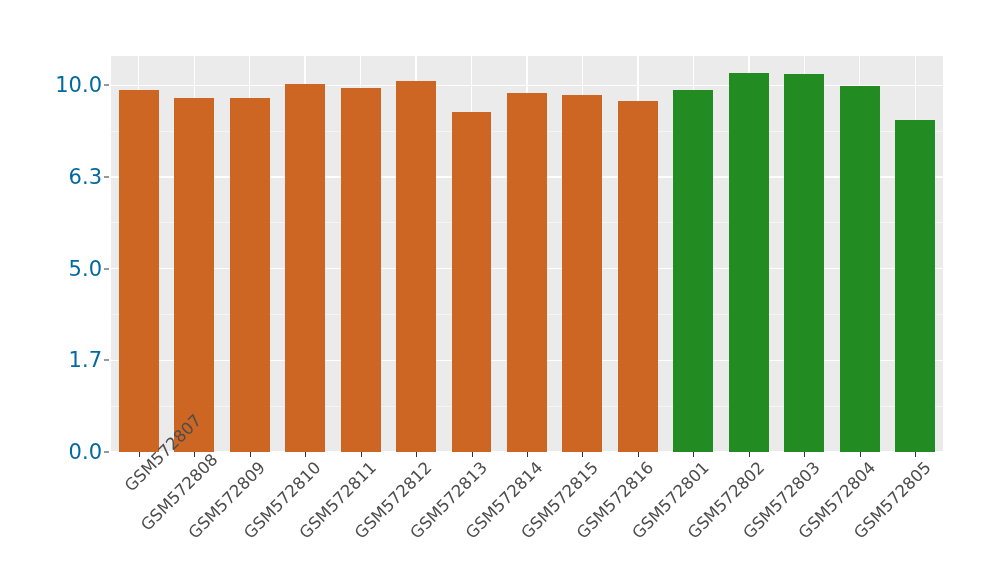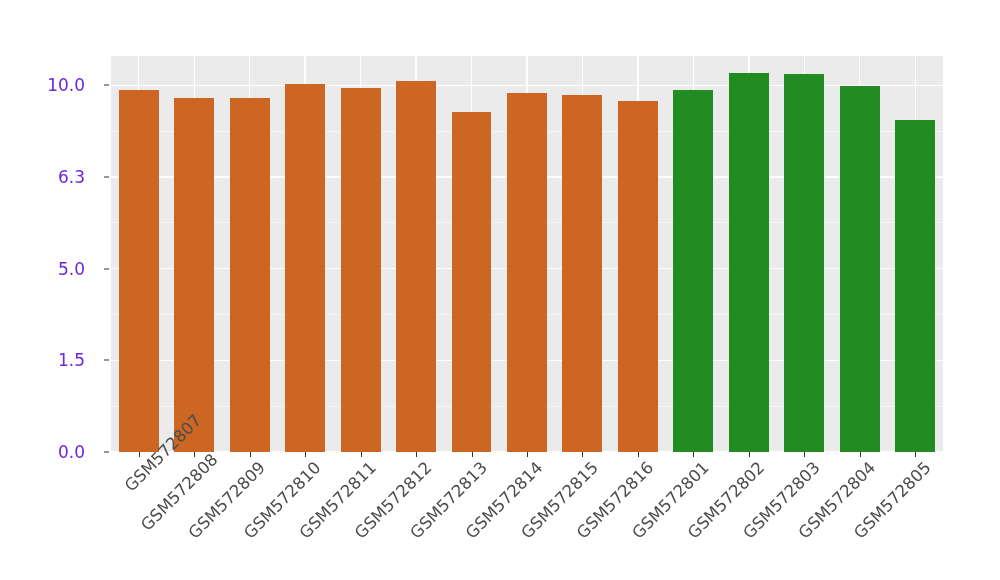--- a/index.html
+++ b/index.html
@@ -41,24 +41,24 @@
   }
   #y-ticks {
     position: absolute;
     left: 0;
     top: 0;
     width: 111px;
     height: 580px;
   }
   #y-ticks .ytick {
     position: absolute;
-    right: 26px;
+    right: 9px;
     transform: translateY(-50%);
-    font-size: 17px;
-    color: #6d28d9;
+    font-size: 21px;
+    color: #0369a1;
     white-space: nowrap;
   }
   #y-ticks .ytickmark {
     position: absolute;
     right: 2px;
     width: 5px;
     height: 1px;
     background: #333333;
     transform: translateY(-50%);
   }
@@ -148,21 +148,21 @@
 
 <div id="chart-root">
 
   <div id="y-axis-title">
     
   </div>
 
   <div id="y-ticks">
       <div class="ytick" style="top: 452px;">0.0</div>
       <div class="ytickmark" style="top: 452px;"></div>
-      <div class="ytick" style="top: 360.333px;">1.5</div>
+      <div class="ytick" style="top: 360.333px;">1.7</div>
       <div class="ytickmark" style="top: 360.333px;"></div>
       <div class="ytick" style="top: 268.667px; margin-left: 48px;">5.0</div>
       <div class="ytickmark" style="top: 268.667px;"></div>
       <div class="ytick" style="top: 177px;">6.3</div>
       <div class="ytickmark" style="top: 177px;"></div>
       <div class="ytick" style="top: 85.3333px;">10.0</div>
       <div class="ytickmark" style="top: 85.3333px;"></div>
     </div>
 
   <div id="panel">

